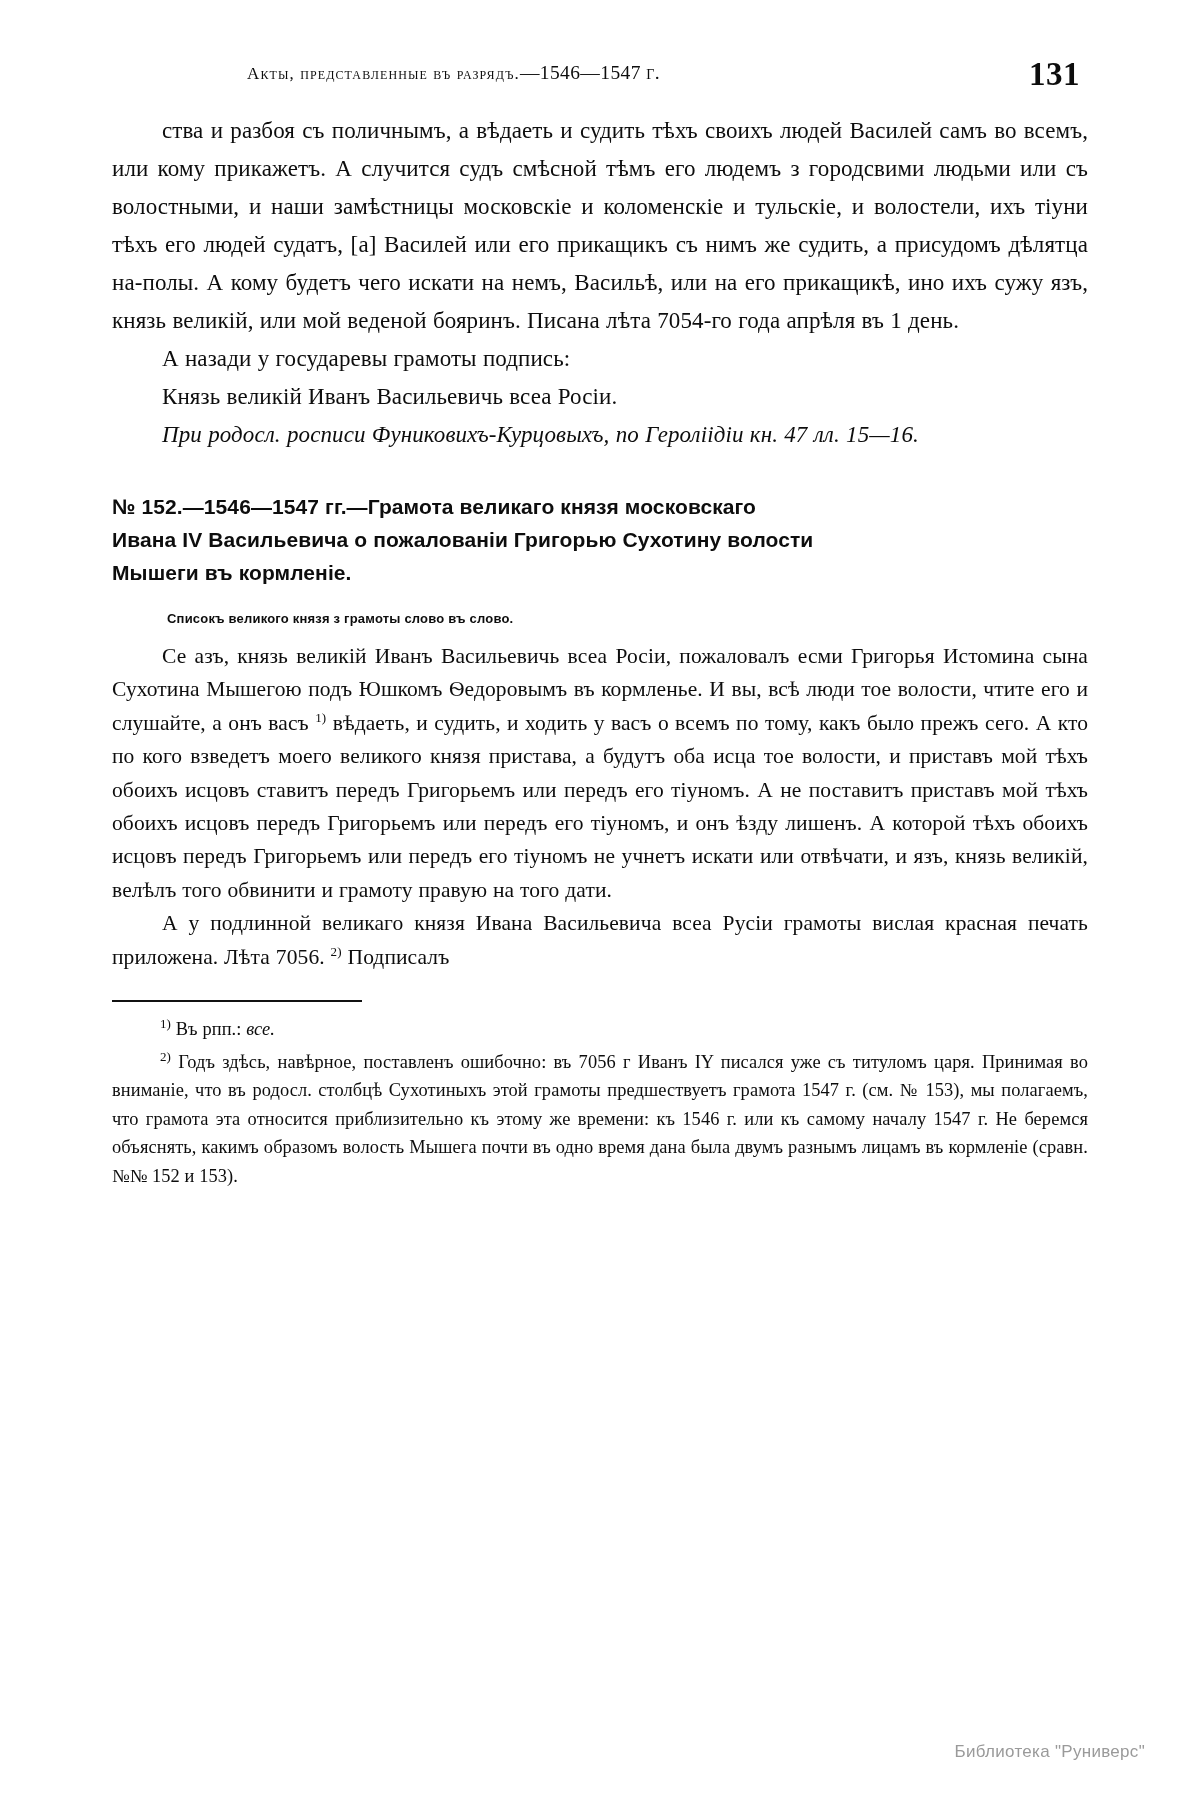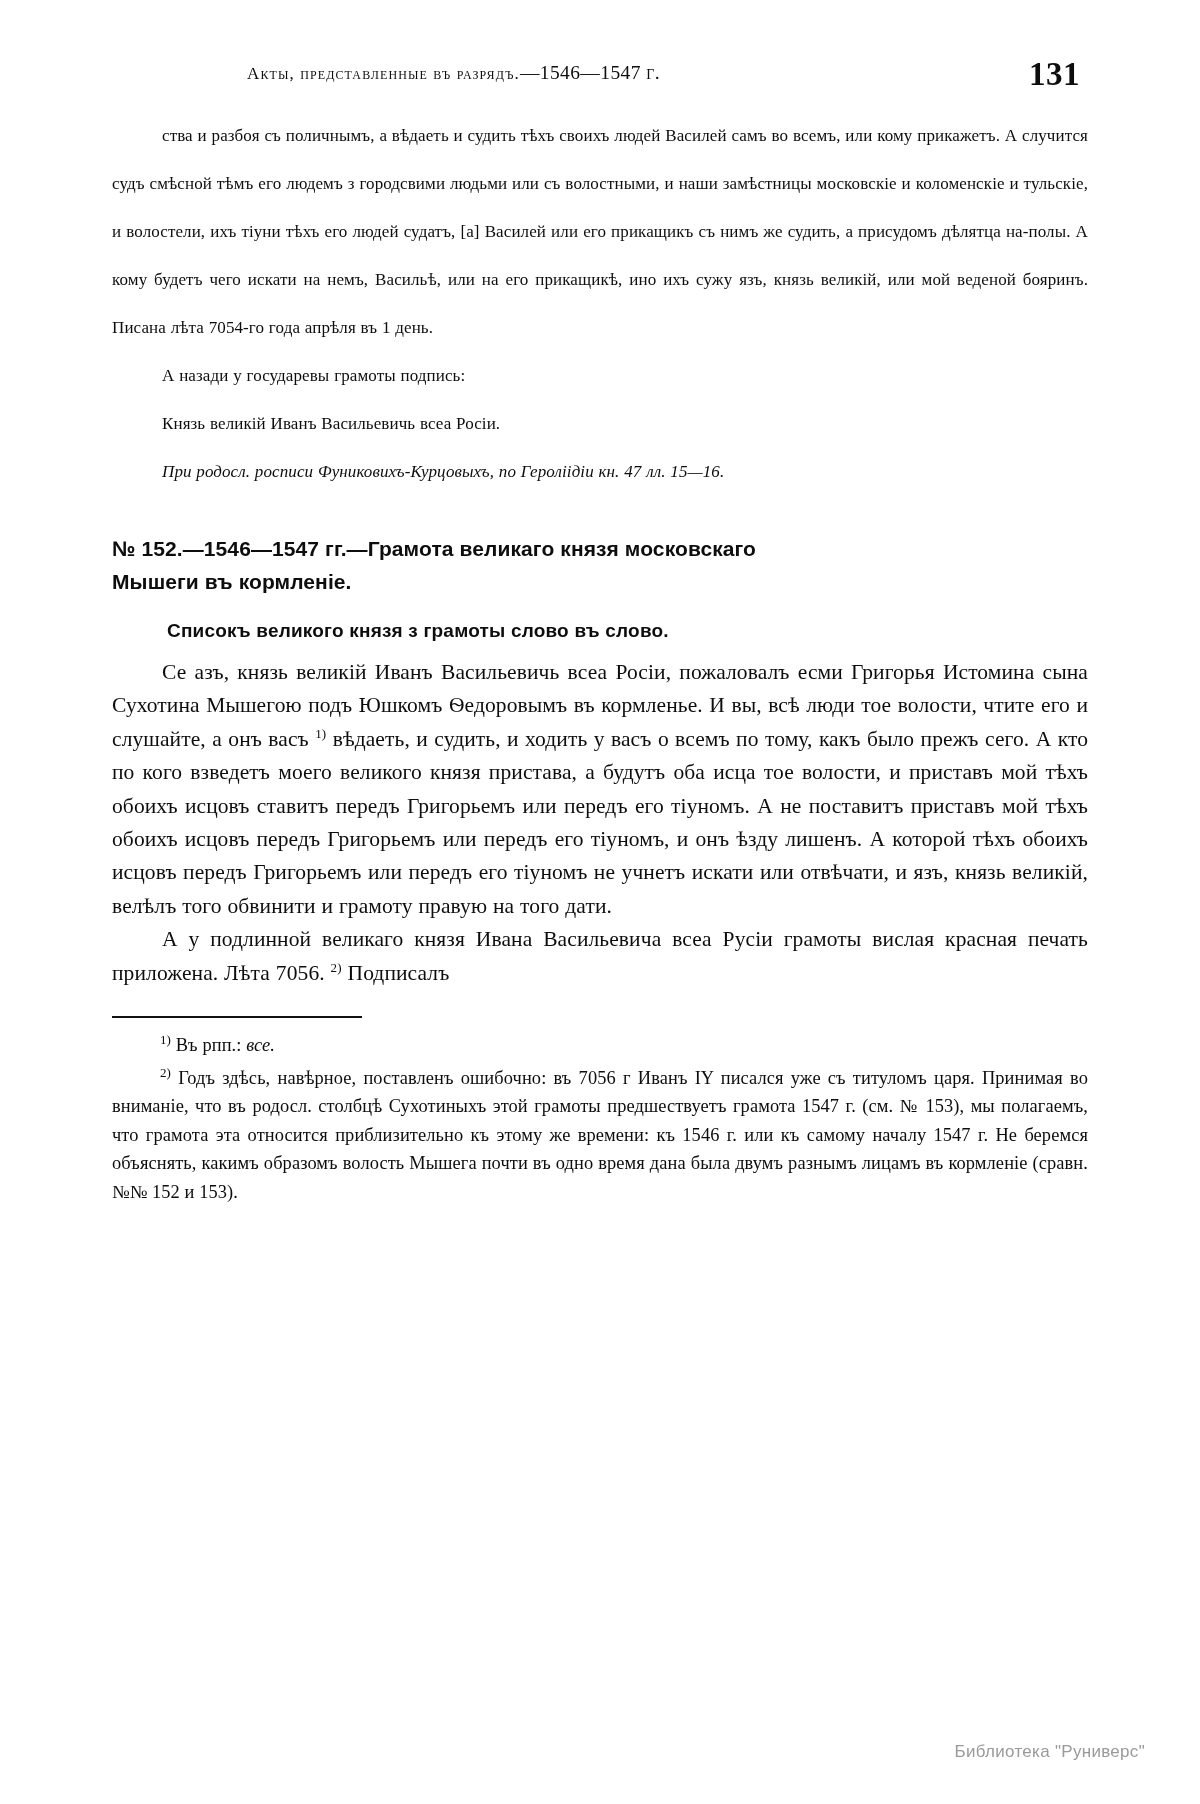--- a/index.html
+++ b/index.html
@@ -57,22 +57,22 @@
     font-weight: bold;
     letter-spacing: 0.5px;
   }
 
   
   .body-block {
     margin-top: 14px;
   }
   p.para {
     margin: 0;
-    font-size: 17px;
-    line-height: 48px;
+    font-size: 23px;
+    line-height: 38px;
     text-align: justify;
     text-justify: inter-word;
     word-spacing: 0.4px;
     letter-spacing: 0.1px;
   }
   p.para.indent {
     text-indent: 50px;
   }
   p.tight {
     text-align: left;
@@ -93,21 +93,21 @@
     letter-spacing: 0.1px;
   }
   .doc-heading .line1 { display: block; text-align: justify; }
   .doc-heading .line2 { display: block; text-align: justify; }
   .doc-heading .line3 { display: block; text-align: left; }
 
   .subhead {
     margin-top: 22px;
     font-family: "Liberation Sans", "DejaVu Sans", sans-serif;
     font-weight: bold;
-    font-size: 19px;
+    font-size: 13px;
     text-indent: 55px;
     letter-spacing: 0.2px;
   }
 
   .doc-body {
     margin-top: 14px;
   }
   .doc-body p.para {
     font-size: 21.5px;
     line-height: 33.4px;
@@ -169,20 +169,21 @@
 
     <div class="body-block">
       <p class="para indent">ства и разбоя съ поличнымъ, а вѣдаеть и судить тѣхъ своихъ людей Василей самъ во всемъ, или кому прикажетъ. А случится судъ смѣсной тѣмъ его людемъ з городсвими людьми или съ волостными, и наши замѣстницы московскіе и коломенскіе и тульскіе, и волостели, ихъ тіуни тѣхъ его людей судатъ, [а] Василей или его прикащикъ съ нимъ же судить, а присудомъ дѣлятца на-полы. А кому будетъ чего искати на немъ, Васильѣ, или на его прикащикѣ, ино ихъ сужу язъ, князь великій, или мой веденой бояринъ. Писана лѣта 7054-го года апрѣля въ 1 день.</p>
       <p class="para indent tight">А назади у государевы грамоты подпись:</p>
       <p class="para indent tight">Князь великій Иванъ Васильевичь всеа Росіи.</p>
       <p class="para indent italic">При родосл. росписи Фуниковихъ-Курцовыхъ, по Героліідіи кн. 47 лл. 15—16.</p>
     </div>
 
     <div class="doc-heading">
       <span class="line1">№ 152.—1546—1547 гг.—Грамота великаго князя московскаго</span>
+      <span class="line2">Ивана IV Васильевича о пожалованіи Григорью Сухотину  волости</span>
       <span class="line3">Мышеги въ кормленіе.</span>
     </div>
 
     <div class="subhead">Списокъ великого князя з грамоты слово въ слово.</div>
 
     <div class="doc-body">
       <p class="para indent"><span>Се азъ, князь великій Иванъ Васильевичь всеа Росіи, пожаловалъ есми Григорья Истомина сына Сухотина Мышегою подъ Юшкомъ Ѳедоровымъ въ кормленье. И вы, всѣ люди тое волости, чтите его и слушайте, а онъ васъ </span><sup class="fn">1)</sup><span> вѣдаеть, и судить, и ходить у васъ о всемъ по тому, какъ было прежъ сего. А кто по кого взведетъ моего великого князя пристава, а будутъ оба исца тое волости, и приставъ мой тѣхъ обоихъ исцовъ ставитъ перeдъ Григорьемъ или передъ его тіуномъ. А не поставитъ приставъ мой тѣхъ обоихъ исцовъ передъ Григорьемъ или передъ его тіуномъ, и онъ ѣзду лишенъ. А которой тѣхъ обоихъ исцовъ передъ Григорьемъ или передъ его тіуномъ не учнетъ искати или отвѣчати, и язъ, князь великій, велѣлъ того обвинити и грамоту правую на того дати.</span></p>
       <p class="para indent"><span>А у подлинной великаго князя Ивана Васильевича всеа Русіи грамоты  вислая красная печать приложена. Лѣта 7056. </span><sup class="fn">2)</sup><span> Подписалъ</span></p>
     </div>
 

